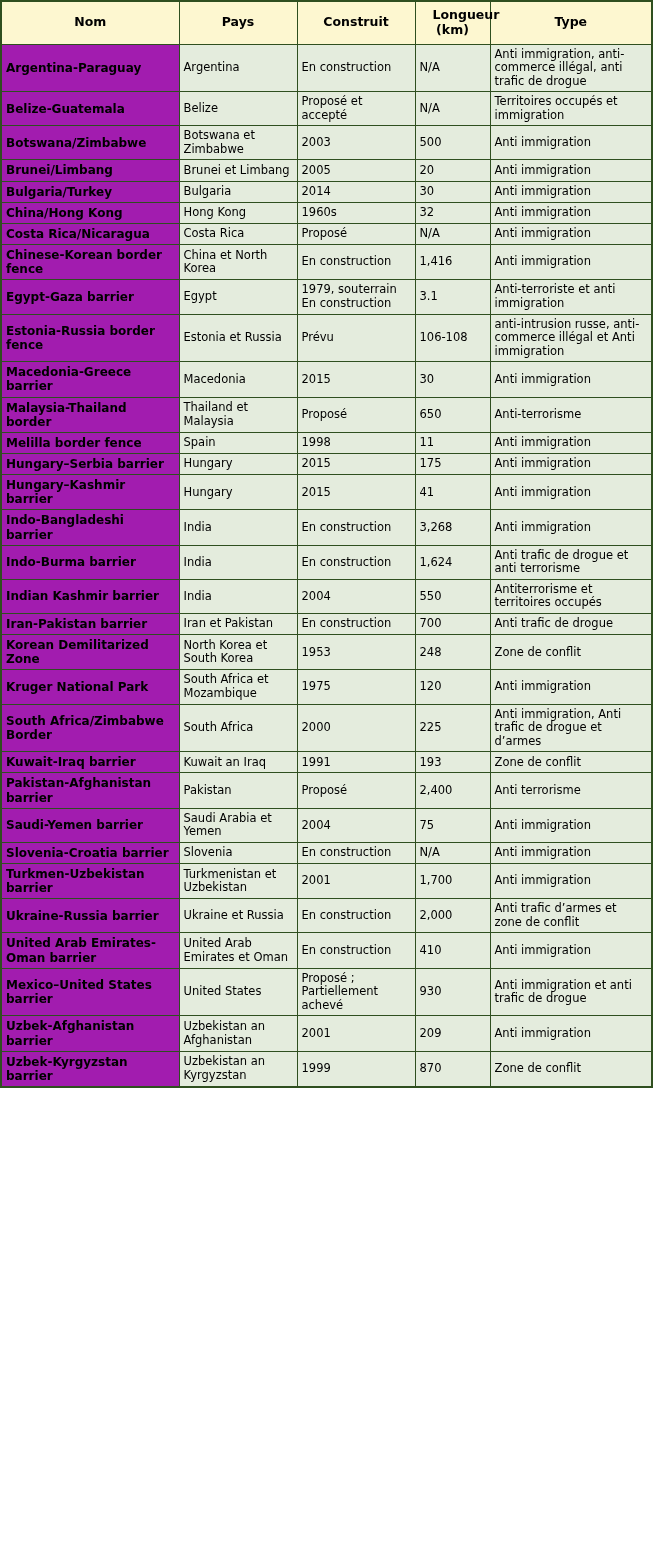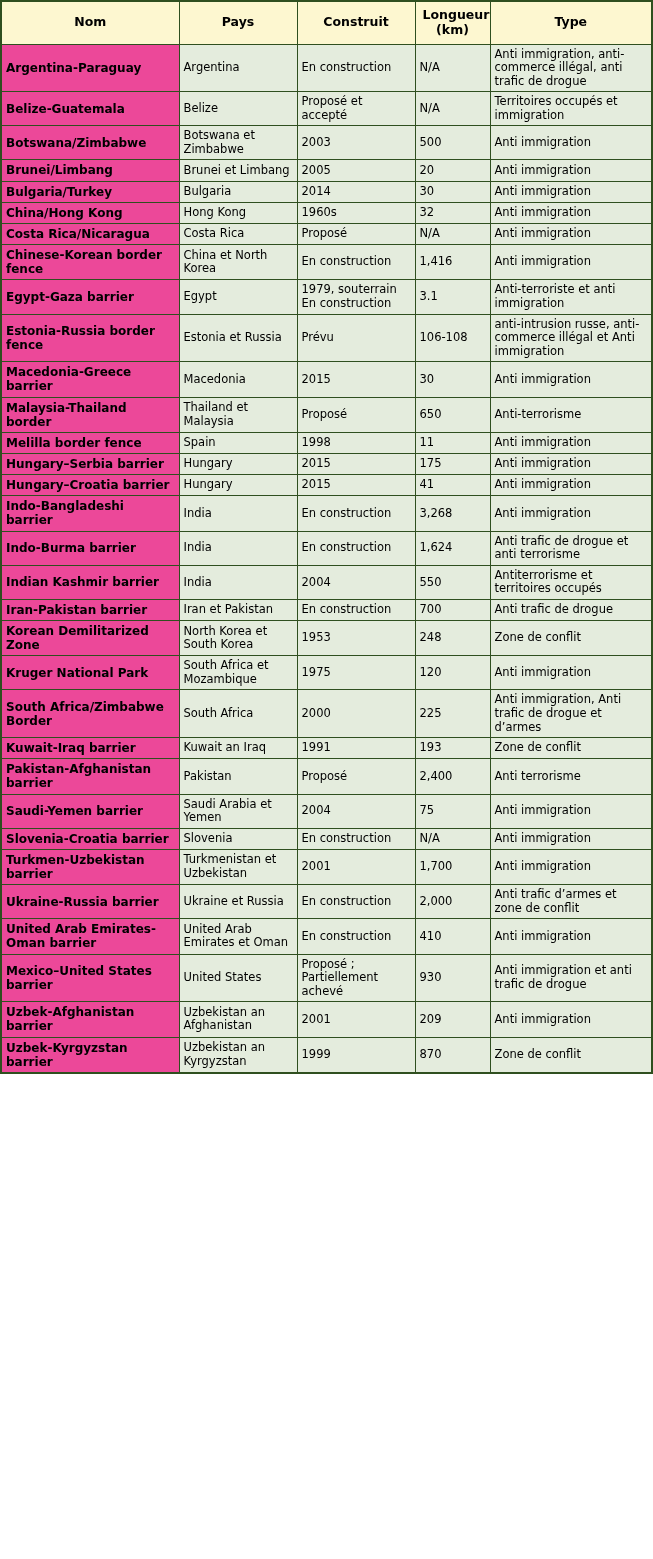--- a/index.html
+++ b/index.html
@@ -24,24 +24,24 @@
     vertical-align: middle;
     font-size: 11.5px;
     line-height: 1.18;
     color: #000000;
   }
   table.border-table thead th {
     background: #fdf7d0;
     text-align: center;
     font-weight: bold;
     font-size: 12.5px;
-    padding: 6px 7px;
+    padding: 6px 17px;
   }
   table.border-table td.col-name {
-    background: #ec4899;
+    background: #a21caf;
     font-weight: bold;
     font-size: 12px;
   }
   table.border-table td.col-other {
     background: #e4ecdd;
   }
   
   col.c-name    { width: 178px; }
   col.c-country { width: 118px; }
   col.c-built   { width: 118px; }
@@ -161,21 +161,21 @@
         <td class="col-other">Anti immigration</td>
       </tr>
       <tr>
         <td class="col-name">Hungary–Serbia barrier</td>
         <td class="col-other">Hungary</td>
         <td class="col-other">2015</td>
         <td class="col-other">175</td>
         <td class="col-other">Anti immigration</td>
       </tr>
       <tr>
-        <td class="col-name">Hungary–Croatia barrier</td>
+        <td class="col-name">Hungary–Kashmir barrier</td>
         <td class="col-other">Hungary</td>
         <td class="col-other">2015</td>
         <td class="col-other">41</td>
         <td class="col-other">Anti immigration</td>
       </tr>
       <tr>
         <td class="col-name">Indo-Bangladeshi barrier</td>
         <td class="col-other">India</td>
         <td class="col-other">En construction</td>
         <td class="col-other">3,268</td>

